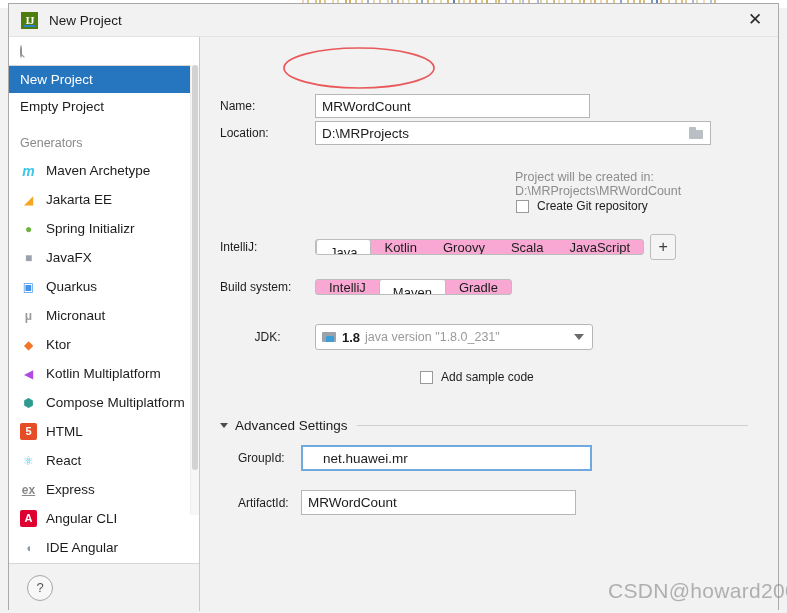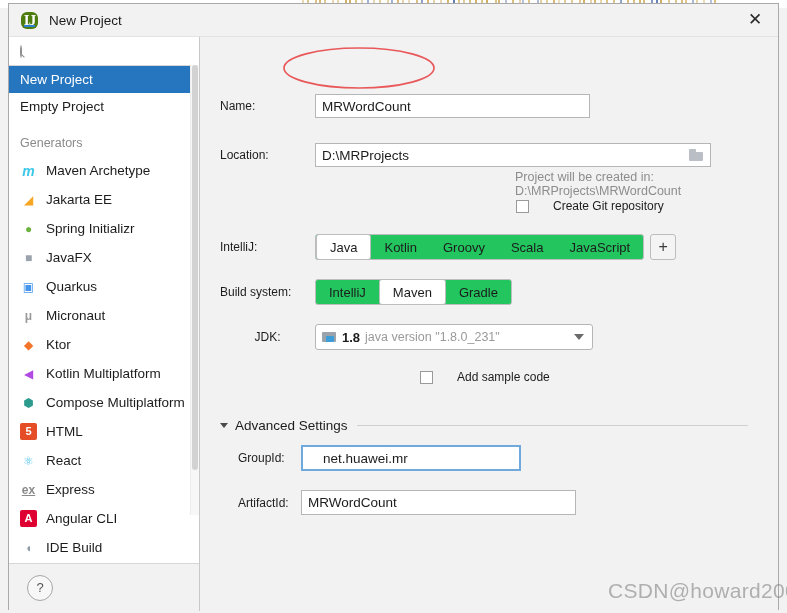--- a/index.html
+++ b/index.html
@@ -27,23 +27,23 @@
     box-sizing:border-box;
   }
   #titlebar{
     height:32px;background:#f2f2f2;
     display:flex;align-items:center;
     border-bottom:1px solid #e3e3e3;
     position:relative;
   }
   #app-icon{
     width:17px;height:17px;margin-left:12px;
-    background:#4d7c0f;border-radius:6px;
+    background:#4d7c0f;border-radius:0;
     display:flex;align-items:center;justify-content:center;
-    color:#ffffff;font-size:15px;font-weight:bold;
+    color:#ffffff;font-size:11px;font-weight:bold;
     font-family:"Liberation Serif","DejaVu Serif",serif;
     letter-spacing:-1px;
     position:relative;
   }
   #app-icon::after{
     content:"";position:absolute;bottom:2px;left:3px;right:3px;height:2px;
     background:#2f7fd1;
   }
   #win-title{margin-left:11px;font-size:13.5px;color:#1c1c1c;}
   #close-btn{
@@ -120,27 +120,27 @@
   #main{flex:1;position:relative;background:#f2f2f2;}
   .row{position:absolute;display:flex;align-items:center;}
   .lbl{font-size:12px;color:#1c1c1c;}
   .tf{
     height:24px;background:#ffffff;border:1px solid #b6b6b6;
     box-sizing:border-box;display:flex;align-items:center;
     padding:0 6px;font-size:13.5px;color:#1c1c1c;
   }
   .tf.focused{border:2px solid #6fa9dd;}
   .hint{font-size:12.5px;color:#8d8d8d;}
-  .cbrow{display:flex;align-items:center;gap:16px;}
+  .cbrow{display:flex;align-items:center;}
   .cbox{
     width:13px;height:13px;border:1px solid #9a9a9a;background:#fff;
     box-sizing:border-box;margin-right:8px;
   }
   
-  .seg{display:flex;border:1px solid #bdbdbd;border-radius:3px;background:#22c55e;height:26px;box-sizing:border-box;overflow:hidden;}
+  .seg{display:flex;border:1px solid #bdbdbd;border-radius:3px;background:#f9a8d4;height:16px;box-sizing:border-box;overflow:hidden;}
   .seg .opt{
     display:flex;align-items:center;justify-content:center;
     padding:0 13px;font-size:13px;color:#1c1c1c;cursor:default;
     border-radius:3px;height:100%;box-sizing:border-box;
   }
   .seg .opt.active{background:#ffffff;border:1px solid #bdbdbd;margin:-1px 0;height:26px;}
   .plusbtn{
     width:26px;height:26px;margin-left:6px;border:1px solid #bdbdbd;border-radius:3px;
     background:#f4f4f4;display:flex;align-items:center;justify-content:center;
     font-size:16px;color:#3b3b3b;box-sizing:border-box;cursor:default;
@@ -355,42 +355,42 @@
             <div class="gen-item">
               <span class="gen-icon" style="color: rgb(138, 138, 138); text-decoration: underline;">ex</span>
               <span>Express</span>
             </div>
             <div class="gen-item">
               <span class="gen-icon" style="color: rgb(255, 255, 255); background: rgb(221, 0, 49); border-radius: 2px; font-size: 11px;">A</span>
               <span>Angular CLI</span>
             </div>
             <div class="gen-item">
               <span class="gen-icon" style="color: rgb(138, 150, 160);">◖</span>
-              <span>IDE Build</span>
+              <span>IDE Angular</span>
             </div>
           </div>
       </div>
 
       <div id="side-scroll">
         <div id="side-scroll-thumb"></div>
       </div>
 
       <div id="help-bar">
         <div id="help-btn">?</div>
       </div>
     </div>
 
     <div id="main">
 
       <div class="row" style="left:20px;top:57px;">
         <span class="lbl" style="width:95px;">Name:</span>
         <span class="tf" style="width:275px;">MRWordCount</span>
       </div>
 
-      <div class="row" style="left:20px;top:106px;">
+      <div class="row" style="left:20px;top:84px;">
         <span class="lbl" style="width:95px;">Location:</span>
         <span class="tf" style="width:396px;">
           <span>D:\MRProjects</span>
           <span class="loc-folder">
             <span class="lf2"></span>
               <span class="lf1"></span>
           </span>
         </span>
       </div>
 
@@ -443,21 +443,21 @@
       </div>
 
       <div id="adv-header">
         <span class="chev"></span>
         <span id="adv-title">Advanced Settings</span>
         <span id="adv-line"></span>
       </div>
 
       <div class="row" style="left:38px;top:408px;">
         <span class="lbl" style="width:63px;">GroupId:</span>
-        <span class="tf focused" style="width:220px;height:26px;padding-left:20px;">net.huawei.mr</span>
+        <span class="tf focused" style="width:291px;height:26px;padding-left:20px;">net.huawei.mr</span>
       </div>
 
       <div class="row" style="left:38px;top:453px;">
         <span class="lbl" style="width:63px;">ArtifactId:</span>
         <span class="tf" style="width:275px;height:25px;">MRWordCount</span>
       </div>
 
     </div>
   </div>
 

